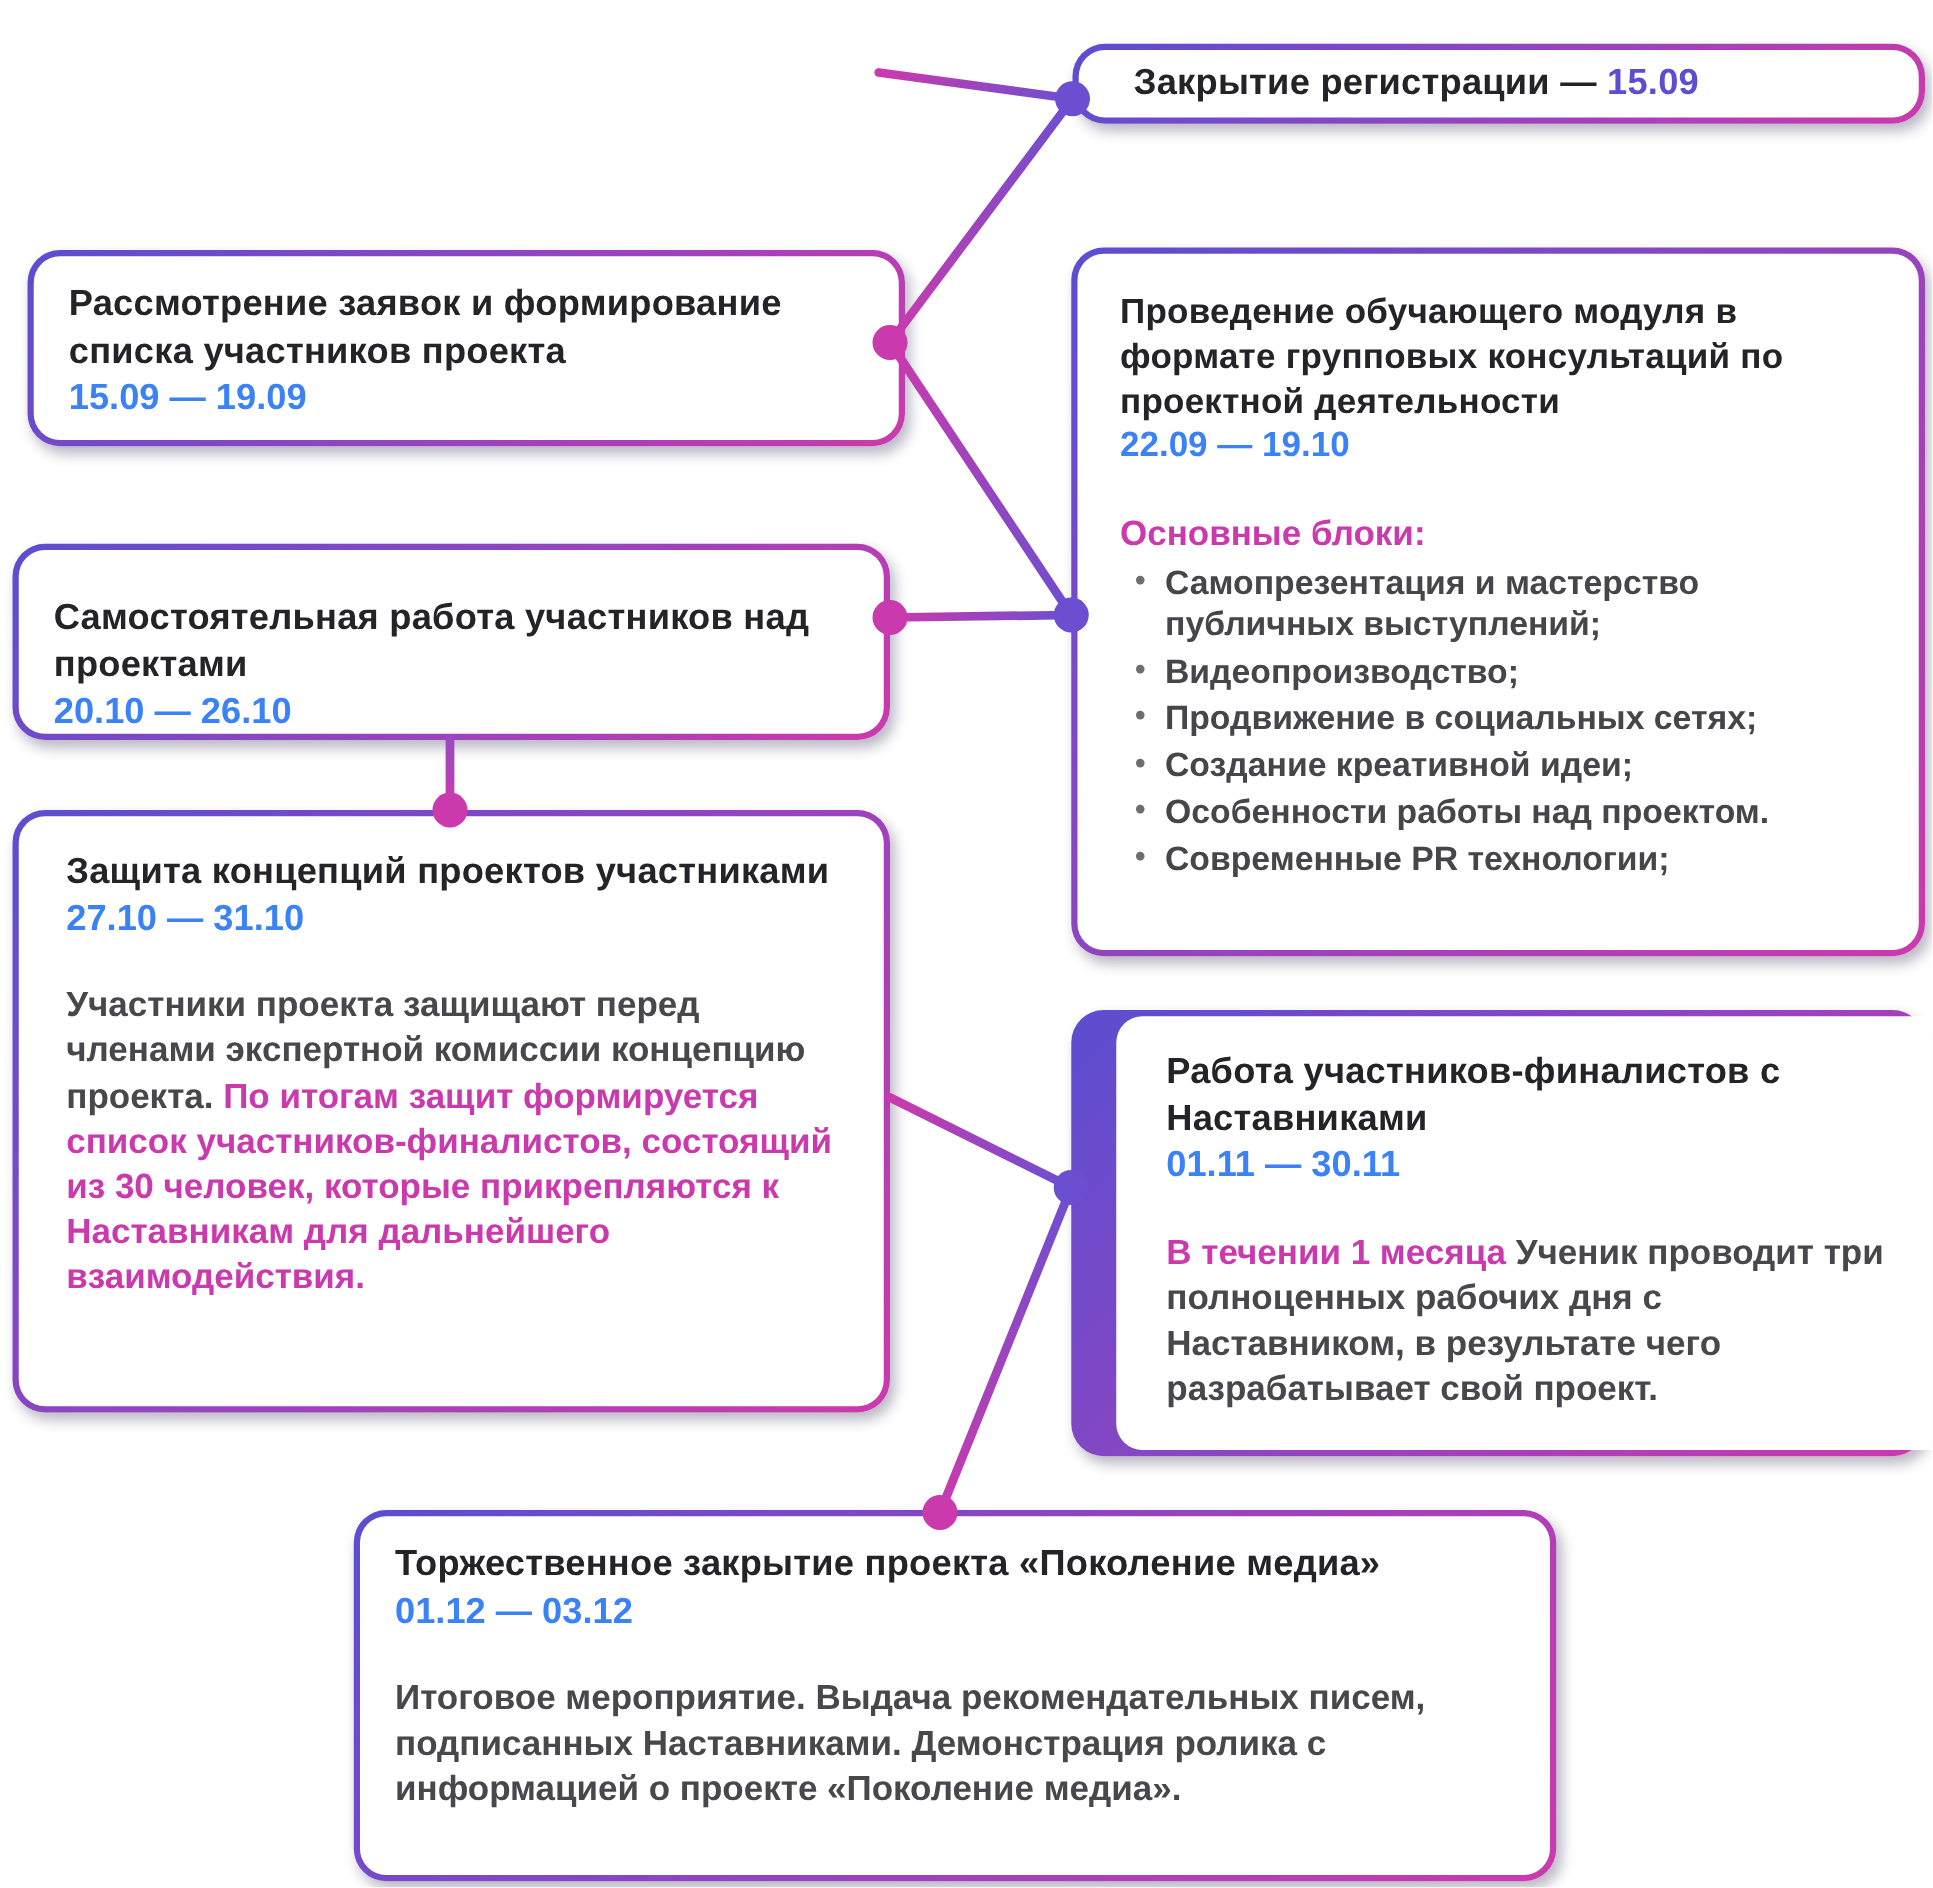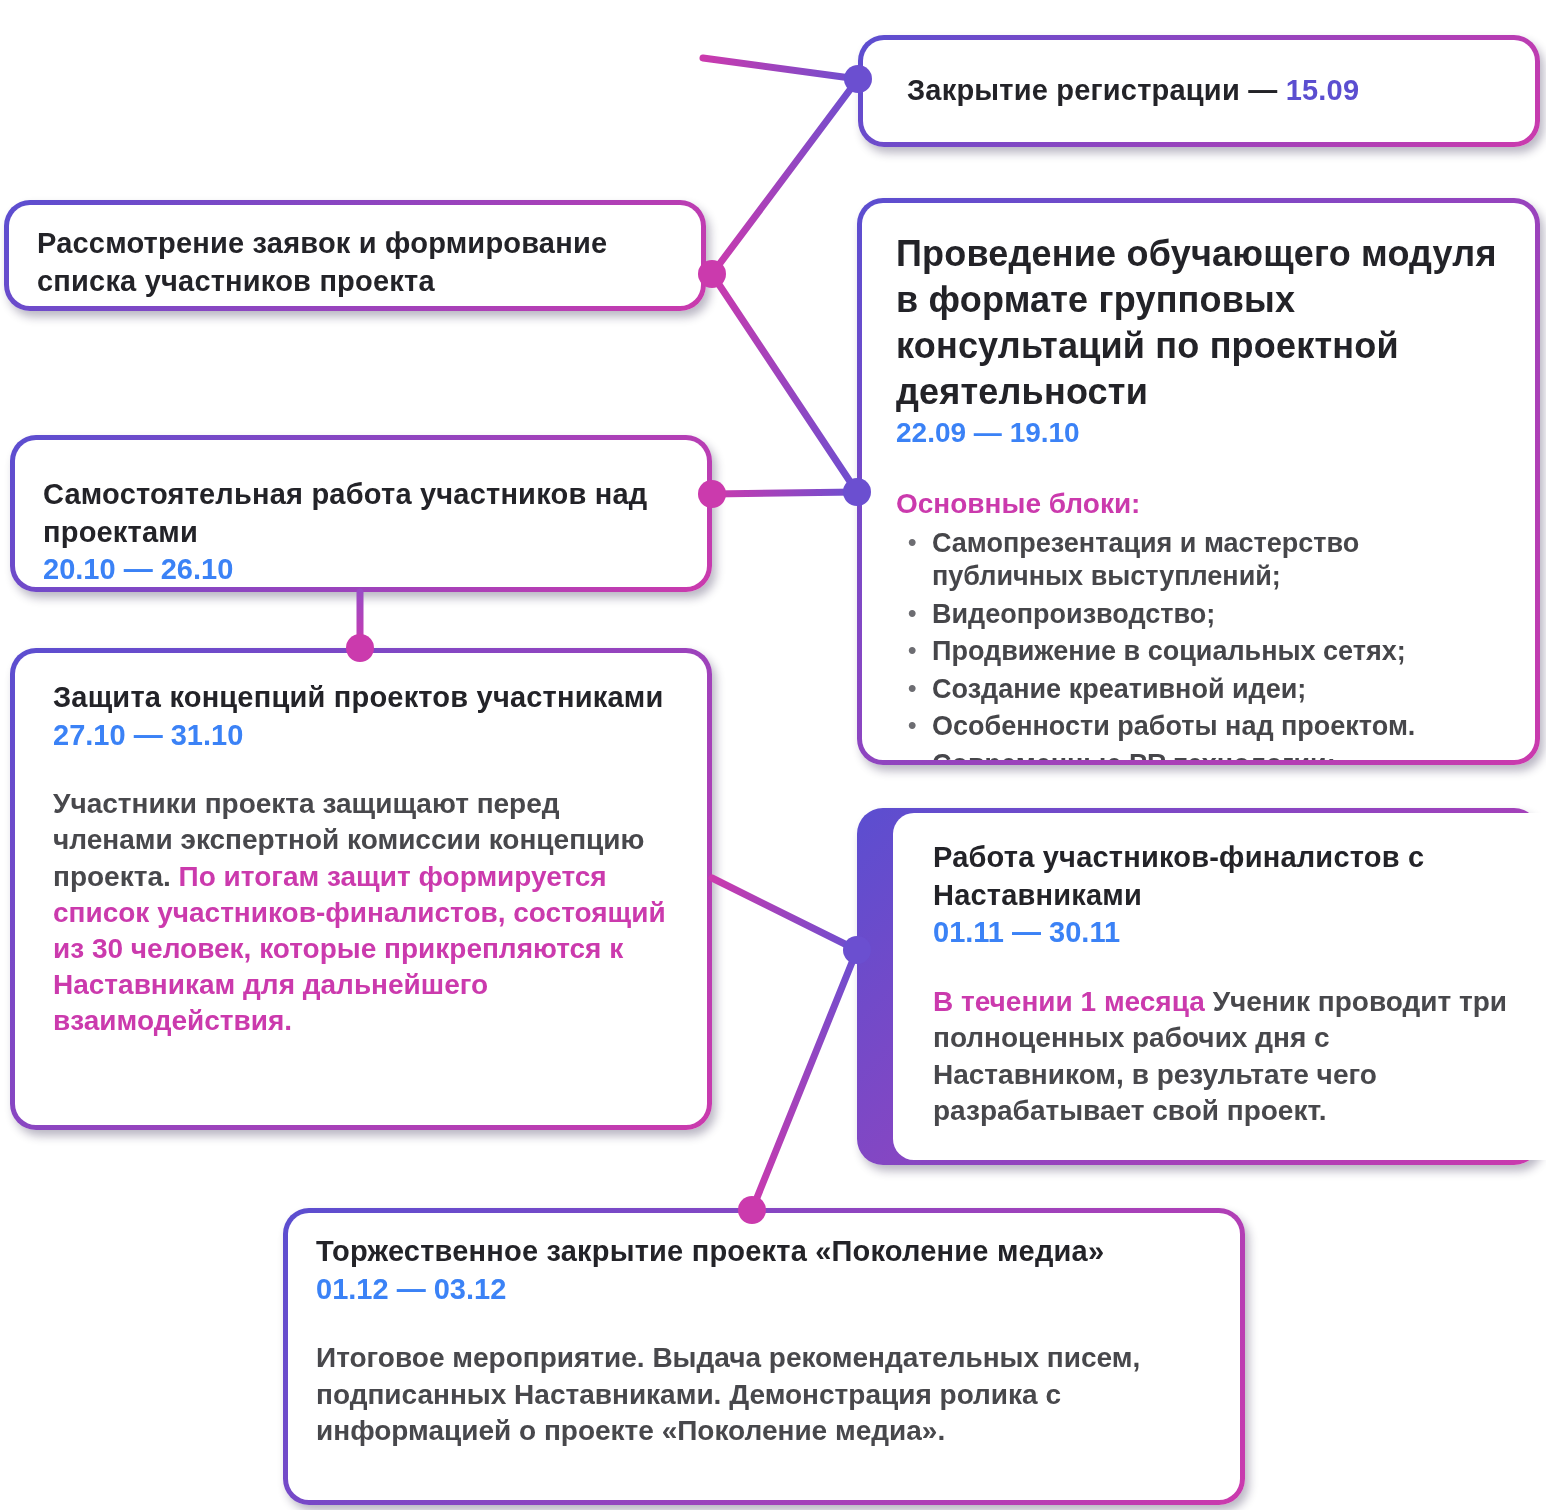--- a/index.html
+++ b/index.html
@@ -33,27 +33,27 @@
     position:relative; padding-left:36px; margin-top:4px;
     font-weight:700; color:#46464a; font-size:27px; line-height:1.24;
   }
   ul.bullets li::before {
     content:"•"; position:absolute; left:12px; top:0; color:#6d6d72; font-size:24px;
   }
 
   
   .box-opening  { left:10px;  top:8px;    width:697px; height:117px; }
   .box-opening .inner { display:flex; align-items:center; padding:8px 28px; }
-  .box-regclose { left:858px; top:35px;   width:682px; height:112px; }
+  .box-regclose { left:858px; top:35px;   width:682px; height:64px; }
   .box-regclose .inner { display:flex; align-items:center; padding:4px 44px; }
-  .box-review   { left:4px;  top:200px;  width:702px; height:111px; }
+  .box-review   { left:22px;  top:200px;  width:702px; height:157px; }
   .box-review .inner { padding:20px 28px; }
   .box-module   { left:857px; top:198px;  width:683px; height:567px; }
   .box-module .inner { padding:28px 34px; }
-  .box-module .title { font-size:36px; line-height:1.28; }
+  .box-module .title { font-size:28px; line-height:1.28; }
   .box-module .date { font-size:28px; }
   .box-selfwork { left:10px;  top:435px;  width:702px; height:157px; }
   .box-selfwork .inner { padding:36px 28px; }
   .box-defense  { left:10px;  top:648px;  width:702px; height:482px; }
   .box-defense .inner { padding:26px 38px; }
   .box-defense .body-text { font-size:28px; line-height:1.29; }
   .box-mentors  { left:857px; top:808px;  width:683px; height:357px; }
   .box-mentors .inner { padding:26px 40px;margin-left:31px; }
   .box-closing  { left:283px; top:1208px; width:962px; height:297px; }
   .box-closing .inner { padding:20px 28px; }

